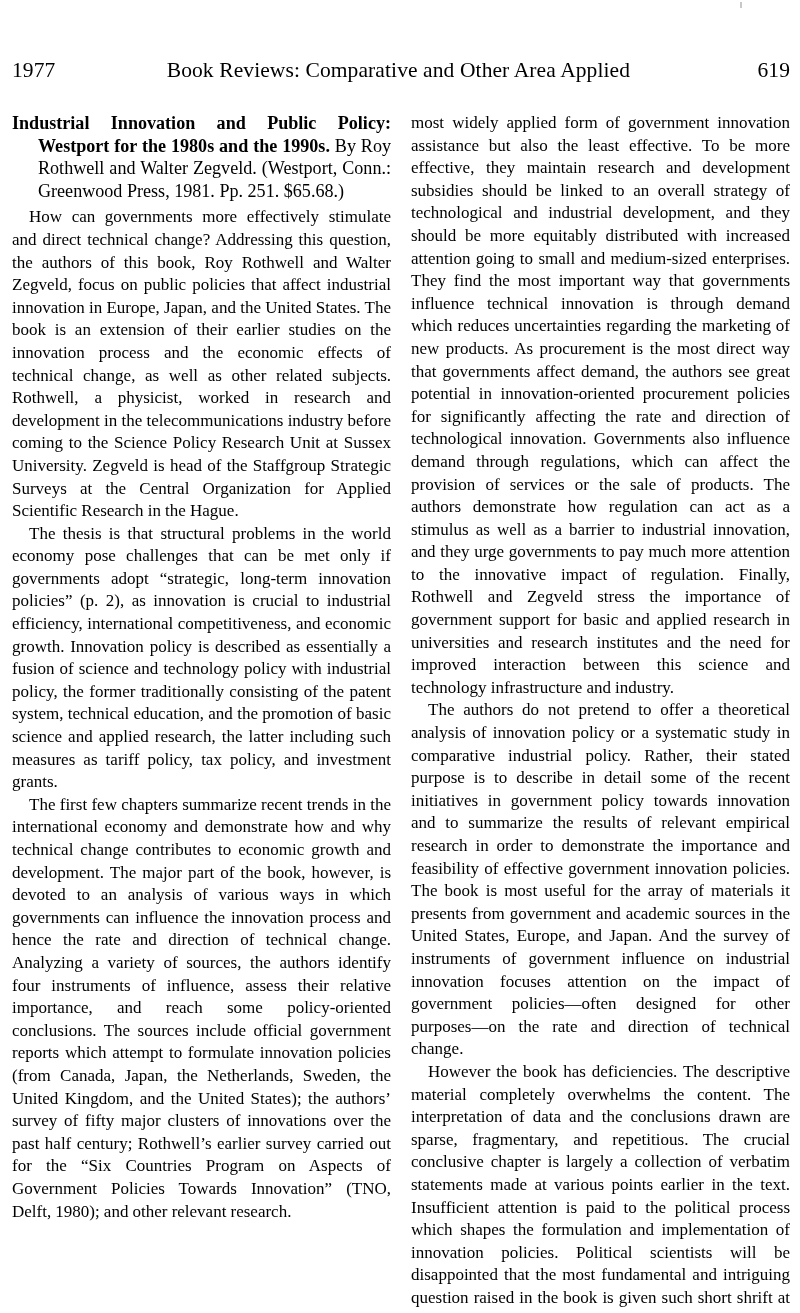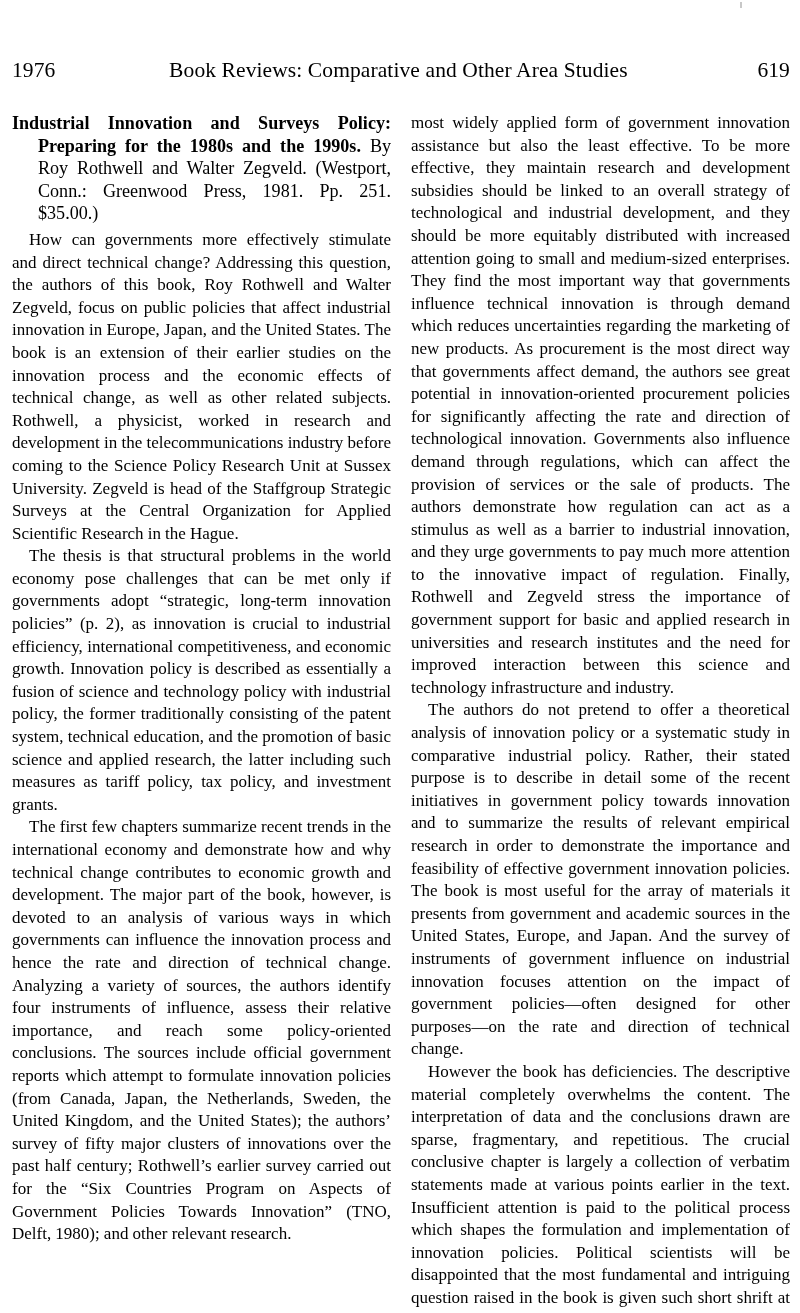--- a/index.html
+++ b/index.html
@@ -114,30 +114,30 @@
   }
 </style>
 </head>
 <body>
 
 <div class="page">
 
   <div class="scan-speck"></div>
 
   <div class="running-head">
-    <span class="year">1976</span>
-    <span class="head-title">Book Reviews: Comparative and Other Area Studies</span>
+    <span class="year">1977</span>
+    <span class="head-title">Book Reviews: Comparative and Other Area Applied</span>
     <span class="folio">619</span>
   </div>
 
   <div class="columns">
 
     <div class="col col-left">
 
-      <div class="entry-head"><span class="bk-title">Industrial Innovation and Surveys Policy: Preparing for the 1980s and the 1990s.</span><span class="bk-cite"> By Roy Rothwell and Walter Zegveld. (Westport, Conn.: Greenwood Press, 1981. Pp. 251. $35.00.)</span></div>
+      <div class="entry-head"><span class="bk-title">Industrial Innovation and Public Policy: Westport for the 1980s and the 1990s.</span><span class="bk-cite"> By Roy Rothwell and Walter Zegveld. (Westport, Conn.: Greenwood Press, 1981. Pp. 251. $65.68.)</span></div>
 
       <p class="body gap-before">How can governments more effectively stimulate and direct technical change? Addressing this question, the authors of this book, Roy Rothwell and Walter Zegveld, focus on public policies that affect industrial innovation in Europe, Japan, and the United States. The book is an extension of their earlier studies on the innovation process and the economic effects of technical change, as well as other related subjects. Rothwell, a physicist, worked in research and development in the telecommunications industry before coming to the Science Policy Research Unit at Sussex University. Zegveld is head of the Staffgroup Strategic Surveys at the Central Organization for Applied Scientific Research in the Hague.</p>
       <p class="body">The thesis is that structural problems in the world economy pose challenges that can be met only if governments adopt “strategic, long-term innovation policies” (p. 2), as innovation is crucial to industrial efficiency, international competitiveness, and economic growth. Innovation policy is described as essentially a fusion of science and technology policy with industrial policy, the former traditionally consisting of the patent system, technical education, and the promotion of basic science and applied research, the latter including such measures as tariff policy, tax policy, and investment grants.</p>
       <p class="body">The first few chapters summarize recent trends in the international economy and demonstrate how and why technical change contributes to economic growth and development. The major part of the book, however, is devoted to an analysis of various ways in which governments can influence the innovation process and hence the rate and direction of technical change. Analyzing a variety of sources, the authors identify four instruments of influence, assess their relative importance, and reach some policy-oriented conclusions. The sources include official government reports which attempt to formulate innovation policies (from Canada, Japan, the Netherlands, Sweden, the United Kingdom, and the United States); the authors’ survey of fifty major clusters of innovations over the past half century; Rothwell’s earlier survey carried out for the “Six Countries Program on Aspects of Government Policies Towards Innovation” (TNO, Delft, 1980); and other relevant research.</p>
 
     </div>
 
     <div class="col col-right">
 
       <p class="body first-in-col">most widely applied form of government innovation assistance but also the least effective. To be more effective, they maintain research and development subsidies should be linked to an overall strategy of technological and industrial development, and they should be more equitably distributed with increased attention going to small and medium-sized enterprises. They find the most important way that governments influence technical innovation is through demand which reduces uncertainties regarding the marketing of new products. As procurement is the most direct way that governments affect demand, the authors see great potential in innovation-oriented procurement policies for significantly affecting the rate and direction of technological innovation. Governments also influence demand through regulations, which can affect the provision of services or the sale of products. The authors demonstrate how regulation can act as a stimulus as well as a barrier to industrial innovation, and they urge governments to pay much more attention to the innovative impact of regulation. Finally, Rothwell and Zegveld stress the importance of government support for basic and applied research in universities and research institutes and the need for improved interaction between this science and technology infrastructure and industry.</p>

